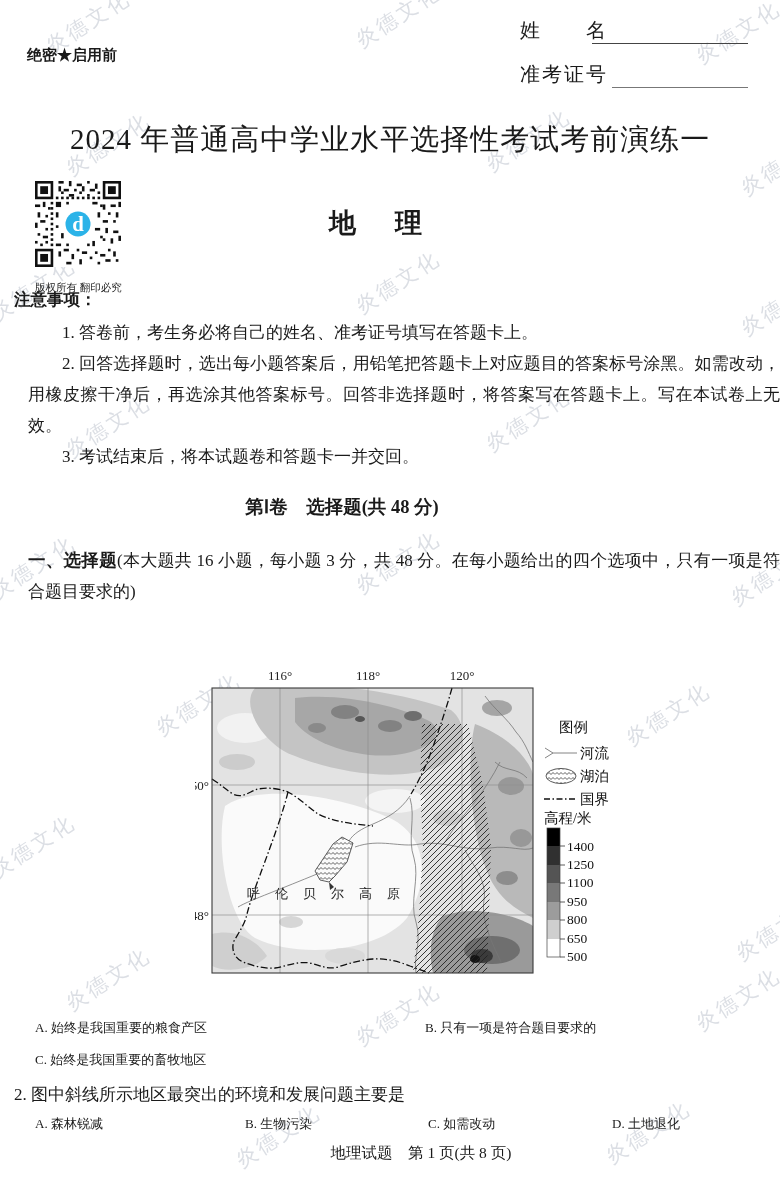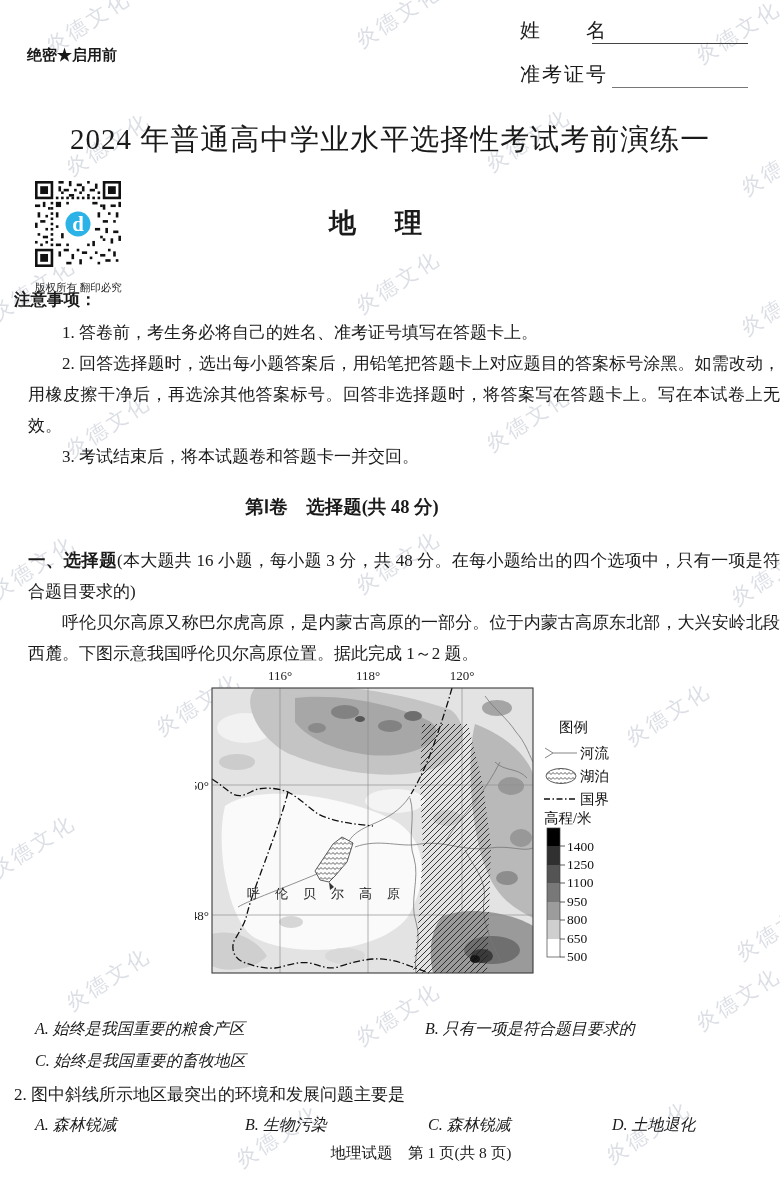--- a/index.html
+++ b/index.html
@@ -26,21 +26,21 @@
     color:#222;white-space:nowrap;}
   .notice-heading{position:absolute;left:14px;top:289px;font-size:16.5px;font-weight:bold;
     font-family:"Liberation Sans",sans-serif;}
   .para{position:absolute;left:28px;width:752px;font-size:17px;line-height:31px;
     text-align:justify;}
   .indent{text-indent:2em;}
   .section-header{position:absolute;left:0;top:494px;width:684px;text-align:center;
     font-size:18.5px;font-weight:bold;}
   .lead b{font-family:"Liberation Sans",sans-serif;font-size:17.5px;}
   .stem{position:absolute;left:14px;font-size:17px;}
-  .opt{position:absolute;font-size:16px;font-style:italic;}
+  .opt{position:absolute;font-size:13px;}
   .footer{position:absolute;left:0;top:1143px;width:780px;text-align:center;font-size:15.5px;padding-left:31px;}
   svg text{font-family:"Liberation Serif",serif;}
 </style>
 </head>
 <body>
 
 <div id="page">
 
   <div class="wm" style="left:40px;top:8px">炎德文化</div>
   <div class="wm" style="left:350px;top:2px">炎德文化</div>
@@ -191,21 +191,20 @@
 
   <div class="notice-heading">注意事项：</div>
   <p class="para indent" style="top:300px">1. 答卷前，考生务必将自己的姓名、准考证号填写在答题卡上。</p>
   <p class="para indent" style="top:331px">2. 回答选择题时，选出每小题答案后，用铅笔把答题卡上对应题目的答案标号涂黑。如需改动，用橡皮擦干净后，再选涂其他答案标号。回答非选择题时，将答案写在答题卡上。写在本试卷上无效。</p>
   <p class="para indent" style="top:424px">3. 考试结束后，将本试题卷和答题卡一并交回。</p>
 
   <div class="section-header">第Ⅰ卷　选择题(共 48 分)</div>
 
   <p class="para lead" style="top:528px"><b>一、选择题</b><span>(本大题共 16 小题，每小题 3 分，共 48 分。在每小题给出的四个选项中，只有一项是符合题目要求的)</span></p>
 
-  <p class="para indent" style="top:590px">呼伦贝尔高原又称巴尔虎高原，是内蒙古高原的一部分。位于内蒙古高原东北部，大兴安岭北段西麓。下图示意我国呼伦贝尔高原位置。据此完成 1～2 题。</p>
 
   <svg width="450" height="312" viewBox="0 0 450 312" style="position:absolute;left:195px;top:666px">
     <defs>
       <clipPath id="mapclip">
           <rect x="17" y="22" width="321" height="285"></rect>
         </clipPath>
       <pattern id="hatch" width="6" height="6" patternUnits="userSpaceOnUse">
         <path d="M-1,7 L7,-1" stroke="#222" stroke-width="0.9" fill="none"></path>
       </pattern>
       <pattern id="zigzag" width="8" height="5" patternUnits="userSpaceOnUse">
@@ -328,18 +327,18 @@
     </g>
   </svg>
 
   <div class="opt" style="left:35px;top:1019px">A. 始终是我国重要的粮食产区</div>
   <div class="opt" style="left:425px;top:1019px">B. 只有一项是符合题目要求的</div>
   <div class="opt" style="left:35px;top:1051px">C. 始终是我国重要的畜牧地区</div>
 
   <div class="stem" style="top:1083px">2. 图中斜线所示地区最突出的环境和发展问题主要是</div>
   <div class="opt" style="left:35px;top:1115px">A. 森林锐减</div>
   <div class="opt" style="left:245px;top:1115px">B. 生物污染</div>
-  <div class="opt" style="left:428px;top:1115px">C. 森林锐减</div>
+  <div class="opt" style="left:428px;top:1115px">C. 如需改动</div>
   <div class="opt" style="left:612px;top:1115px">D. 土地退化</div>
 
   <div class="footer">地理试题　第 1 页(共 8 页)</div>
 
 </div>
 
 </body></html>

